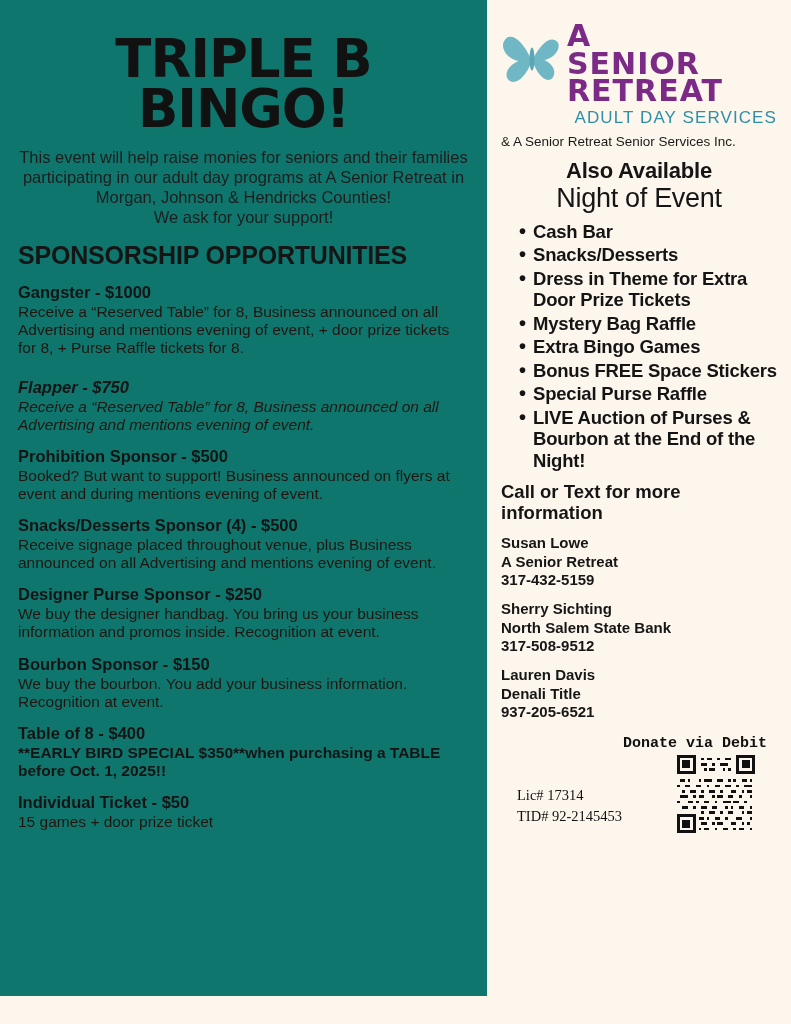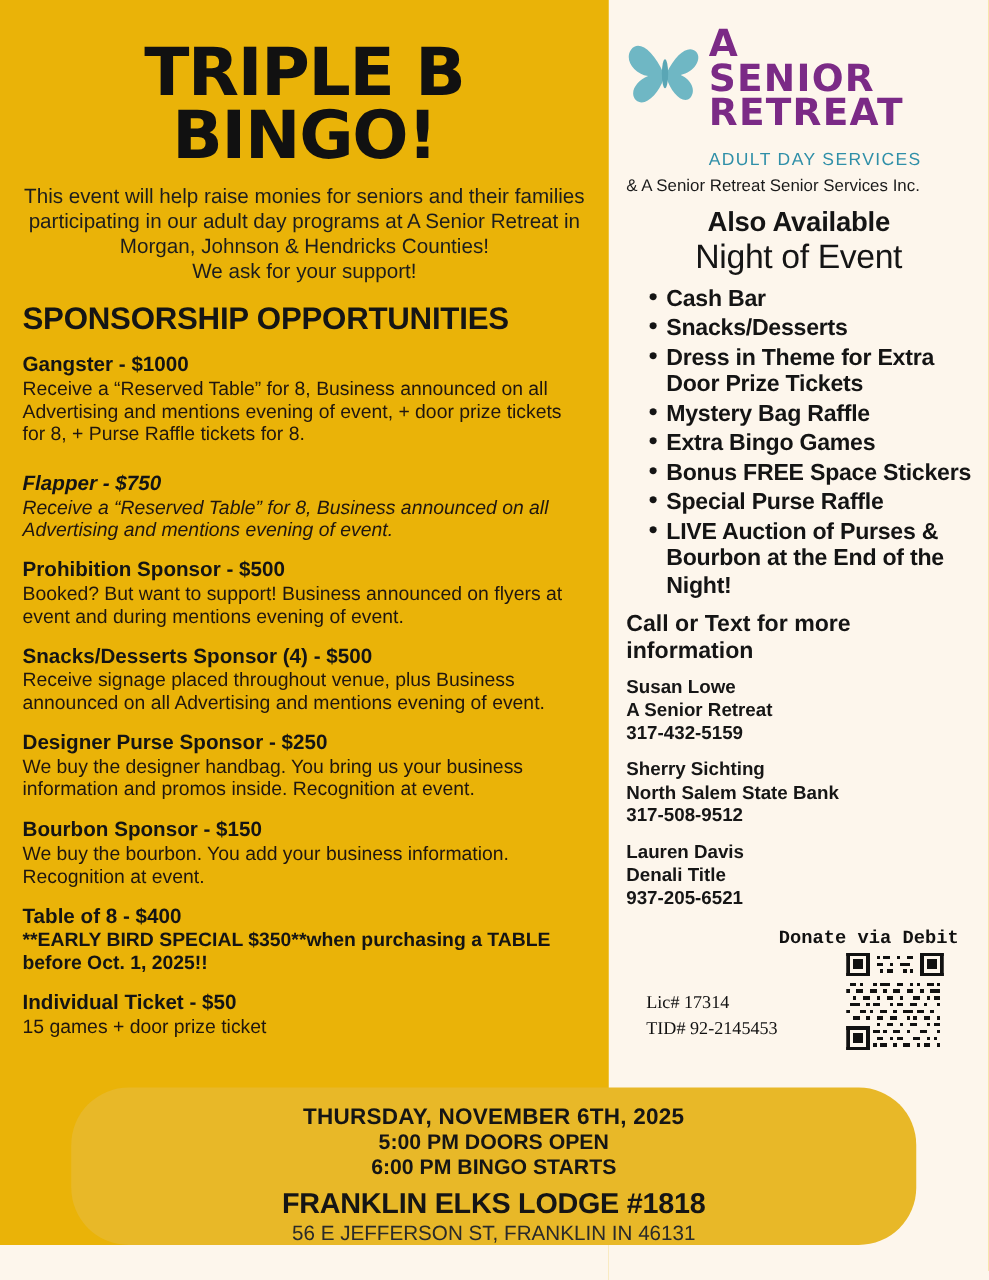--- a/index.html
+++ b/index.html
@@ -4,21 +4,21 @@
 <style>
   * { box-sizing: border-box; margin: 0; padding: 0; }
   html, body {
     width: 791px; height: 1024px;
     font-family: "Liberation Sans", sans-serif;
     overflow: hidden;
   }
   #flyer {
     position: relative;
     width: 791px; height: 1024px;
-    background: #eab308;
+    background: #0f766e;
   }
   
   .left-col {
     position: absolute;
     left: 0; top: 0;
     width: 487px; height: 1024px;
     padding: 26px 18px 0 18px;
   }
   .title {
     font-family: "DejaVu Sans", sans-serif;
@@ -88,22 +88,22 @@
     font-family: "DejaVu Sans", sans-serif;
     font-size: 30px; font-weight: bold; color: #7b2a86;
     line-height: 0.92; letter-spacing: 1px;
   }
   .logo-retreat {
     font-family: "DejaVu Sans", sans-serif;
     font-size: 30px; font-weight: bold; color: #7b2a86;
     line-height: 0.95; letter-spacing: 1px;
   }
   .logo-tag {
-    font-size: 14px; color: #2f8fa8; letter-spacing: 1.1px;
-    margin-top: 13px; 
+    font-size: 17px; color: #2f8fa8; letter-spacing: 1.1px;
+    margin-top: 2px; text-align: right;
   }
   .logo-sub {
     font-size: 13.5px; color: #1a1a1a; margin-top: 6px;
     text-align: left;
   }
   .avail-1 {
     text-align: center; font-size: 22px; font-weight: bold;
     color: #151515; margin-top: 9px; letter-spacing: -0.2px;
   }
   .avail-2 {
@@ -407,21 +407,14 @@
       <div class="lic">
         <div>Lic# 17314</div>
         <div>TID# 92-2145453</div>
       </div>
     </div>
 
   </div>
 
   <div class="left-white-bottom"></div>
 
-  <div class="banner">
-    <div class="l1">THURSDAY, NOVEMBER 6TH, 2025</div>
-    <div class="l2">5:00 PM DOORS OPEN</div>
-    <div class="l3">6:00 PM BINGO STARTS</div>
-    <div class="l4">FRANKLIN ELKS LODGE #1818</div>
-    <div class="l5">56 E JEFFERSON ST, FRANKLIN IN 46131</div>
-  </div>
 
 </div>
 
 </body></html>

